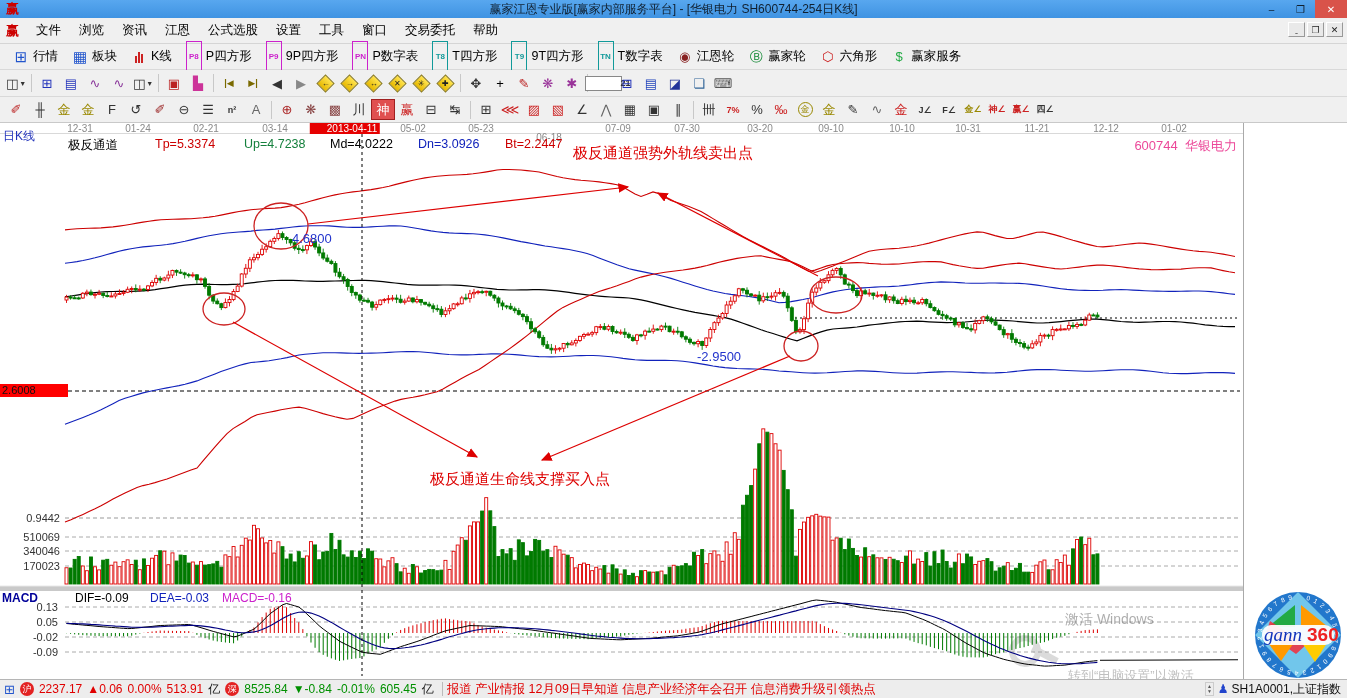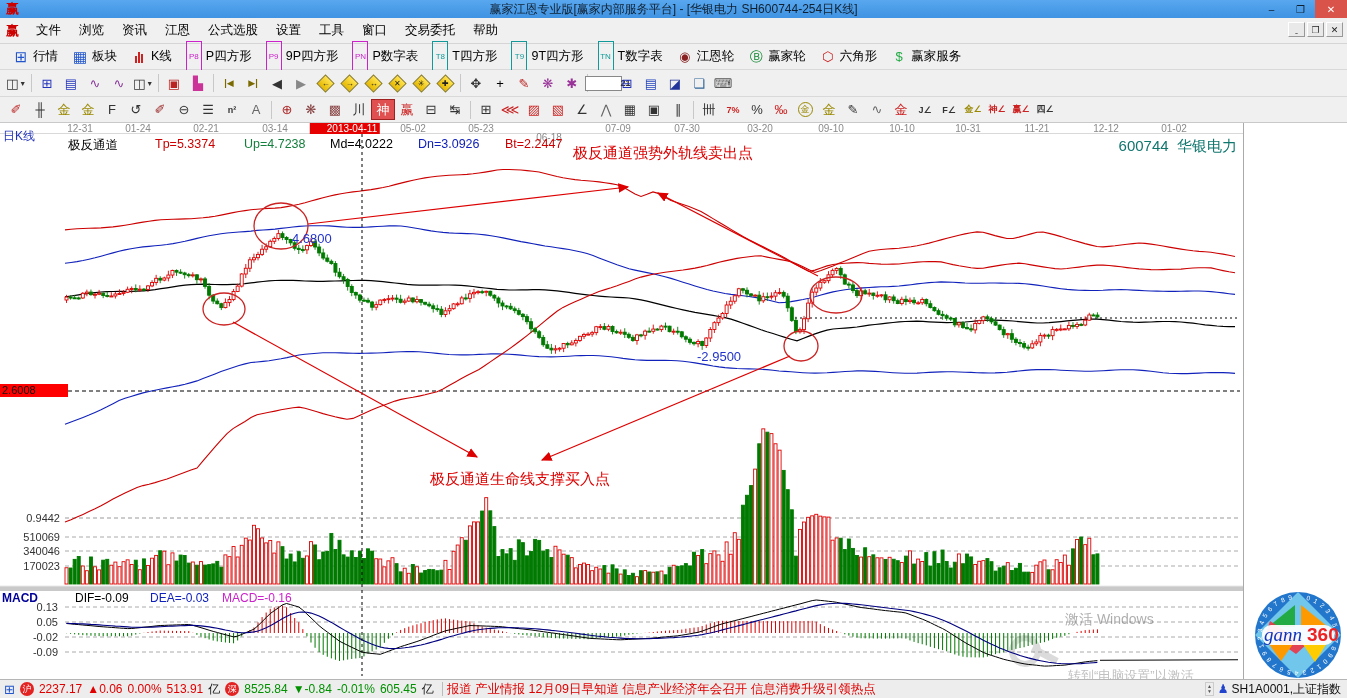--- a/index.html
+++ b/index.html
@@ -19,40 +19,40 @@
 .menu-item{padding:3px 9px;color:#000;font-size:12.5px}
 .mdi-controls{position:absolute;right:4px;top:4px;display:flex;gap:2px}
 .mdi-btn{width:17px;height:15px;background:#e9e9e9;border:1px solid #999;border-top-color:#fff;border-left-color:#fff;font-size:9px;display:flex;align-items:center;justify-content:center;color:#222}
 
 .toolbar{position:absolute;left:0;width:1347px;background:#f0f0f0;display:flex;align-items:center}
 .tb1{top:44px;height:26px;border-bottom:1px solid #d9d9d9;padding-left:6px}
 .tb2{top:70px;height:27px;border-bottom:1px solid #d9d9d9;padding-left:4px}
 .tb3{top:97px;height:26px;border-bottom:1px solid #c9c9c9;padding-left:4px}
 .tmain{display:flex;align-items:center;gap:4px;padding:2px 7px;font-size:12.5px;color:#000}
 .ticon{display:inline-flex;align-items:center;justify-content:center;font-size:13px;min-width:16px;height:15px}
-.ticode{font-size:8px;font-weight:normal;border:1px solid currentColor;padding:0 1px;height:31px;line-height:11px}
+.ticode{font-size:8px;font-weight:bold;border:1px solid currentColor;padding:0 1px;height:31px;line-height:11px}
 .kbars{display:inline-flex;align-items:flex-end;gap:1px;height:13px}
 .kbars i{display:block;width:2px;background:#cc2222}
 .tbtn{width:24px;height:21px;display:flex;align-items:center;justify-content:center;font-size:13px;position:relative}
 .tbtn.sel{background:#e05050;border:1px solid #a02020;color:#fff}
 .tbtn .small{font-size:9px;font-weight:bold}
 .tbtn .circle{border:1px solid currentColor;border-radius:50%;width:15px;height:15px;line-height:13px;font-size:9px;text-align:center}
 .tbtn .cal{border:1px solid #888;background:#fff;color:#c00;font-size:9px;font-weight:bold;width:15px;height:15px;line-height:13px;text-align:center}
 .tsep{width:1px;height:18px;background:#c8c8c8;margin:0 3px}
 .dd{font-size:7px;color:#333;margin-left:1px}
 .diamond{width:13px;height:13px;background:linear-gradient(#ffe34d,#e6b800);border:1px solid #8a7a20;transform:rotate(45deg);display:flex;align-items:center;justify-content:center}
 .diamond span{transform:rotate(-45deg);font-size:8px;color:#222;font-weight:bold}
 
 .chart-wrap{position:absolute;left:0;top:123px;width:1347px;height:556px;background:#fff}
 .chart-wrap svg{position:absolute;left:0;top:0}
 .dates{position:absolute;left:0;top:0;width:1347px;height:12px;font-size:10px;color:#8a8a8a}
 .dates span{position:absolute;transform:translateX(-50%);top:0;white-space:nowrap}
 .dates span.hl{background:#e60000;color:#fff;padding:0 3px;font-size:10px}
 .corner-left{position:absolute;left:3px;top:5px;color:#2233bb;font-size:12px}
-.corner-right{position:absolute;right:110px;top:14px;color:#0f766e;font-size:15px}
+.corner-right{position:absolute;right:110px;top:14px;color:#ec4899;font-size:13px}
 .ind-header{position:absolute;left:0;top:14px;height:15px;font-size:12.5px}
 .ind-header span{position:absolute;white-space:nowrap}
 .level-label{position:absolute;left:0;top:261px;width:68px;height:13px;background:#f00;color:#111;font-size:11px;line-height:13px;padding-left:2px}
 .macd-header{position:absolute;left:0;top:468px;height:14px;font-size:12px}
 .macd-header span{position:absolute;white-space:nowrap}
 .watermark1{position:absolute;left:1065px;top:488px;font-size:14px;color:rgba(120,120,120,.6)}
 .watermark2{position:absolute;left:1068px;top:544px;font-size:13px;color:rgba(140,140,140,.55);width:180px}
 
 .statusbar{position:absolute;left:0;top:679px;width:1347px;height:19px;background:#ededed;border-top:1px solid #b5b5b5;display:flex;align-items:center;font-size:12px;white-space:nowrap}
 .statusbar .seg{display:flex;align-items:center;gap:5px;padding:0 4px}

